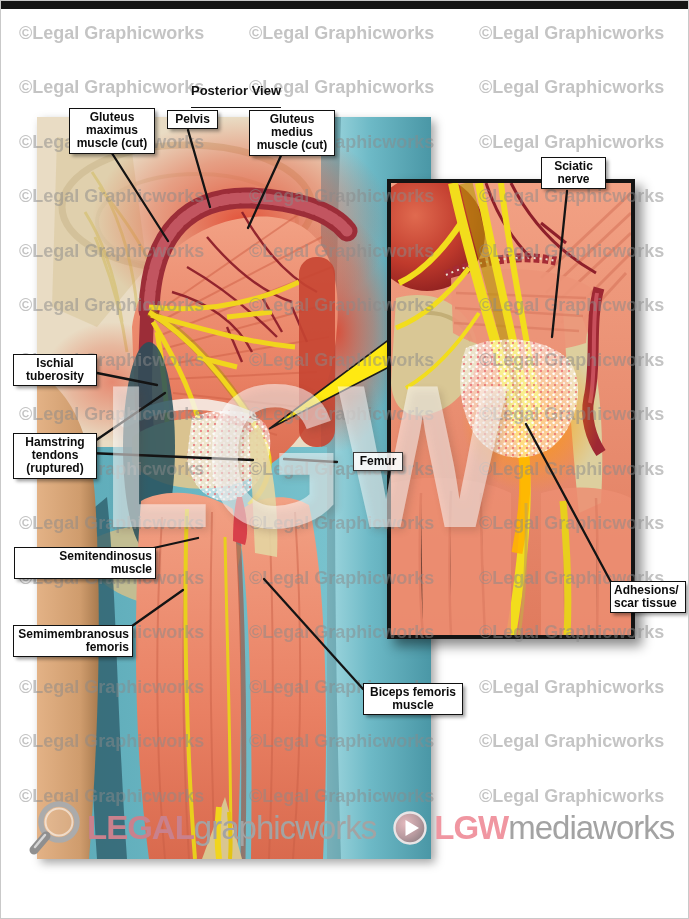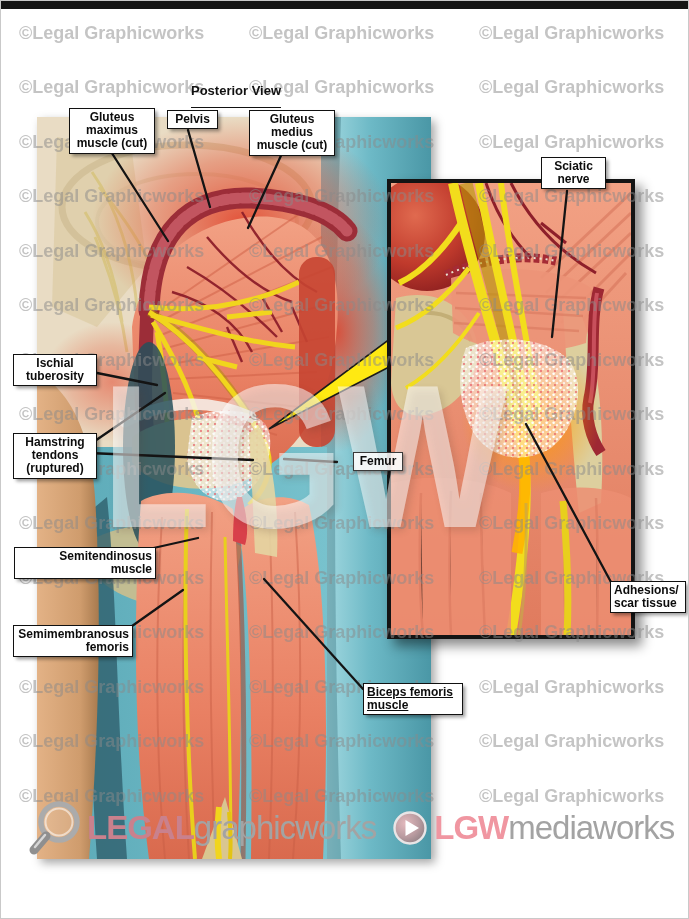--- a/index.html
+++ b/index.html
@@ -348,21 +348,21 @@
       <div class="callout" style="left: 12px; top: 353px; width: 76px; text-align: center;">Ischial
 tuberosity</div>
       <div class="callout" style="left: 12px; top: 432px; width: 76px; text-align: center;">Hamstring
 tendons
 (ruptured)</div>
       <div class="callout translucent" style="left: 352px; top: 451px; width: 42px; text-align: center;">Femur</div>
       <div class="callout" style="left: 13px; top: 546px; width: 108px; text-align: right; padding-left: 29px;">Semitendinosus
 muscle</div>
       <div class="callout" style="left: 12px; top: 624px; width: 112px; text-align: right;">Semimembranosus
 femoris</div>
-      <div class="callout" style="left: 362px; top: 682px; width: 92px; text-align: left; text-decoration: underline;">Biceps femoris
+      <div class="callout" style="left: 362px; top: 682px; width: 92px; text-align: center;">Biceps femoris
 muscle</div>
       <div class="callout" style="left: 609px; top: 580px; width: 68px; text-align: left;">Adhesions/
 scar tissue</div>
     </div>
 
   <div class="view-label">Posterior View</div>
 
   <div class="footer-logo">
     <svg width="56" height="58" style="margin-right:4px">
       <circle cx="32" cy="23" r="18" fill="rgba(255,255,255,.12)" stroke="#ababab" stroke-width="5.5"></circle>

